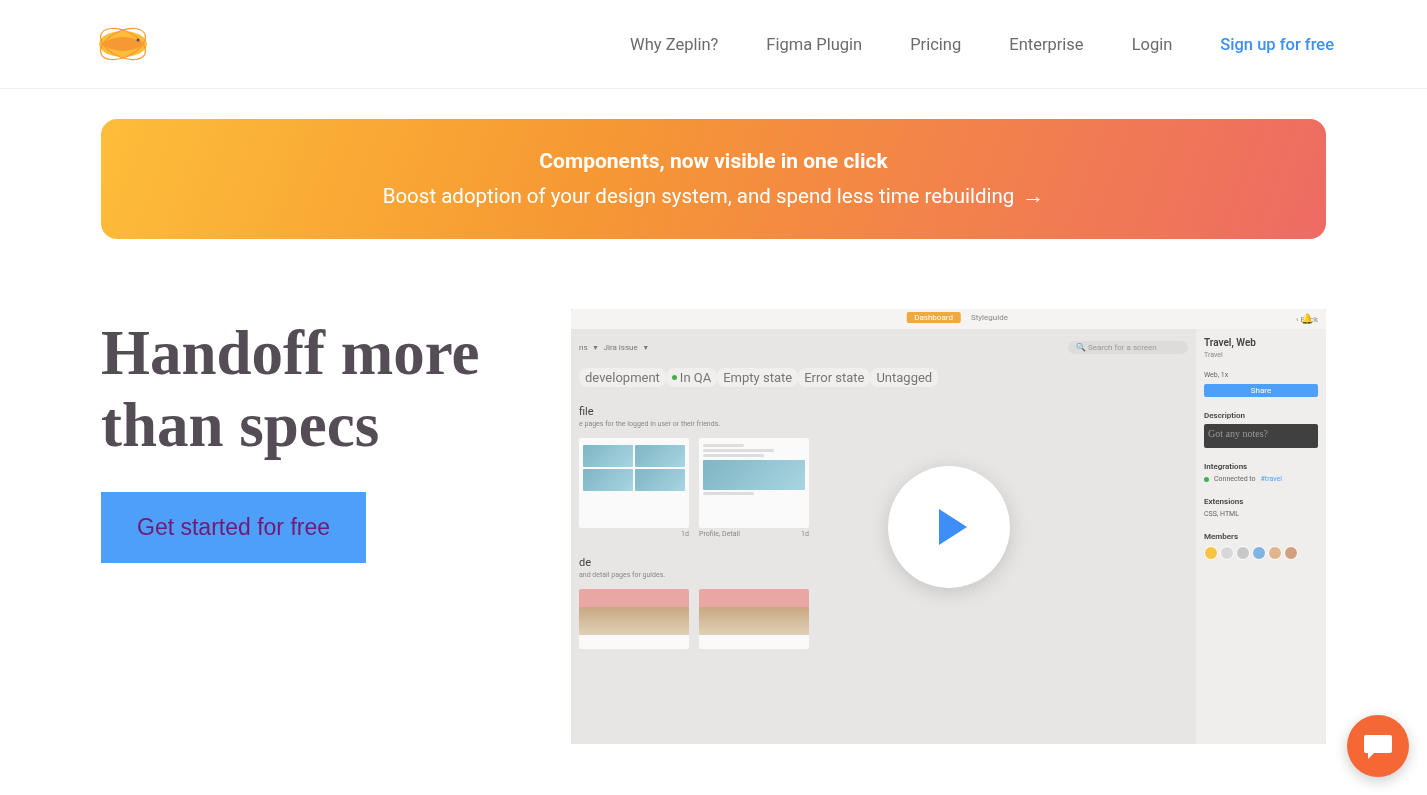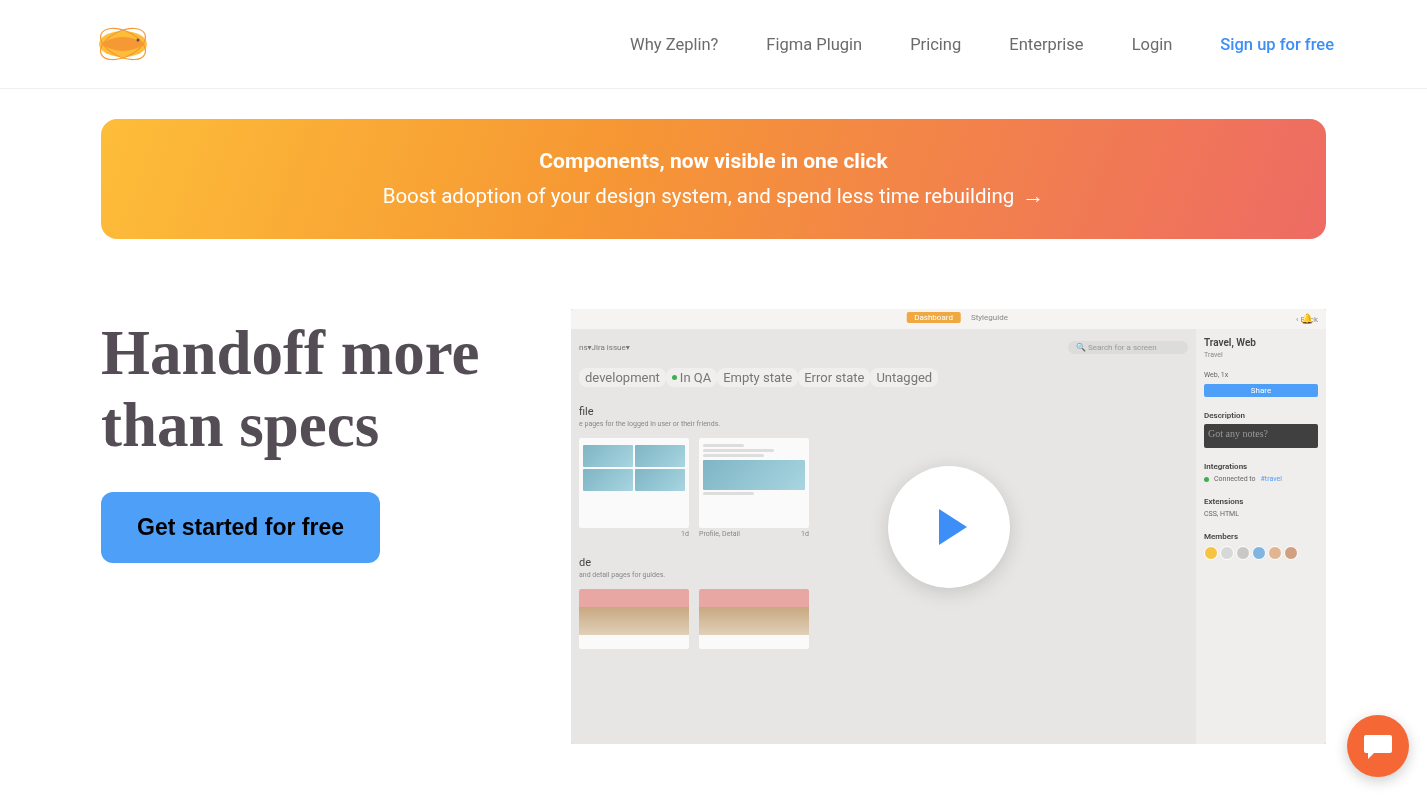--- a/index.html
+++ b/index.html
@@ -88,26 +88,26 @@
       margin-bottom: 30px;
     }
     .hero-desc {
       font-size: 23px;
       line-height: 1.58;
       color: #3f3e3f;
       margin-bottom: 48px;
     }
     .cta-button {
       background: #4d9ff7;
-      color: #000000;
+      color: #701a75;
       border: none;
       padding: 22px 36px;
       font-size: 23px;
-      font-weight: 700;
-      border-radius: 12px;
+      font-weight: 400;
+      border-radius: 0;
       cursor: pointer;
     }
     .hero-right {
       flex: 1;
       position: relative;
       height: 435px;
       background: #b9b8b7;
       border-radius: 2px;
       overflow: hidden;
     }
@@ -157,21 +157,21 @@
     }
     .preview-main {
       flex: 1;
       background: #e7e6e5;
       padding: 8px;
       position: relative;
     }
     .preview-toolbar {
       display: flex;
       align-items: center;
-      gap: 0;
+      gap: 6px;
       font-size: 8px;
       color: #777;
       padding: 4px 0;
     }
     .search-box {
       background: #dcdcdb;
       border-radius: 8px;
       padding: 2px 8px;
       font-size: 8px;
       color: #999;

